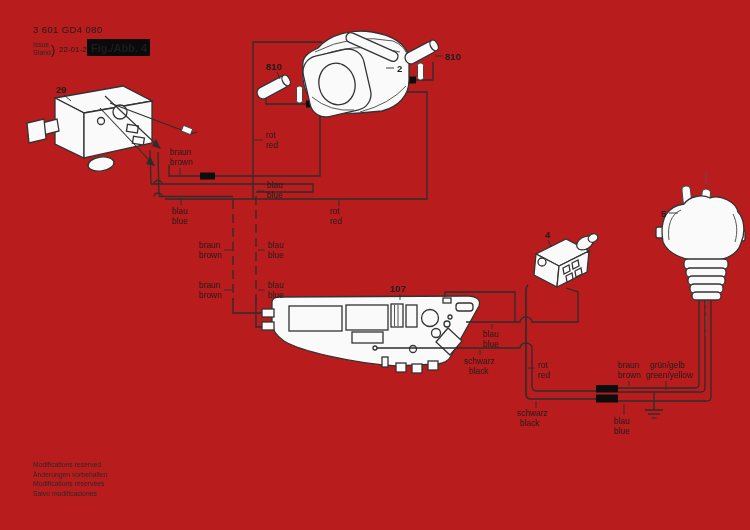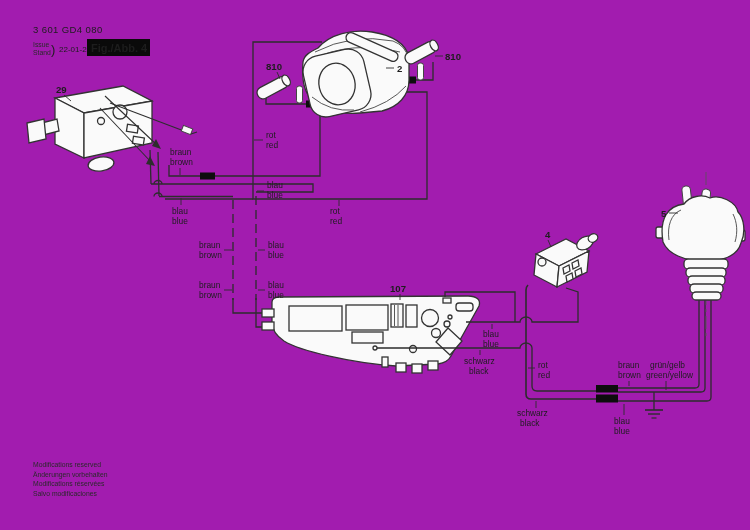--- a/index.html
+++ b/index.html
@@ -1,16 +1,16 @@
 <!DOCTYPE html>
 <html><head>
 <meta charset="utf-8">
 <style>
   html,body{margin:0;padding:0;background:#fff;}
-  #stage{position:relative;width:750px;height:530px;background:#a21caf;overflow:hidden;
+  #stage{position:relative;width:750px;height:530px;background:#b91c1c;overflow:hidden;
          font-family:"Liberation Sans", sans-serif;}
   svg{position:absolute;left:0;top:0;}
   text{fill:#1d1d1d;}
   .wire{fill:none;stroke:#2d2d2d;stroke-width:1.3;}
   .wire-thick{fill:none;stroke:#2d2d2d;stroke-width:1.6;}
   .lead{fill:none;stroke:#2d2d2d;stroke-width:1.05;}
   .tick{fill:none;stroke:#2d2d2d;stroke-width:0.9;}
   .comp{stroke:#333;stroke-width:1.3;fill:#fafafa;}
   .comp-line{fill:none;stroke:#444;stroke-width:0.9;}
   .sleeve{fill:#0d0d0d;stroke:none;}

